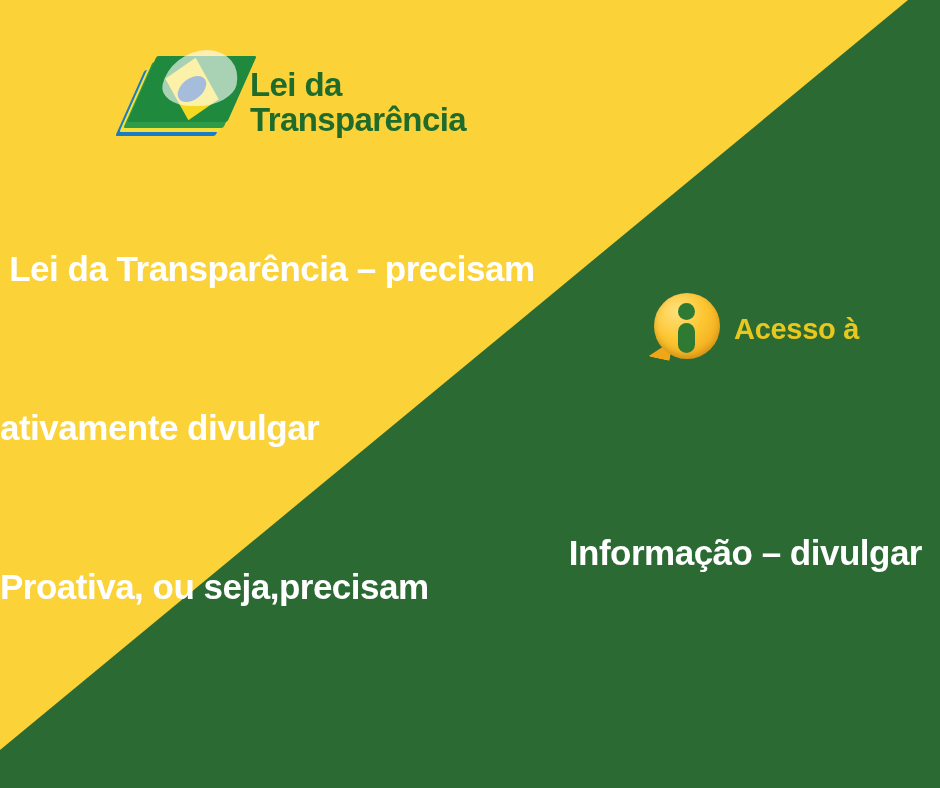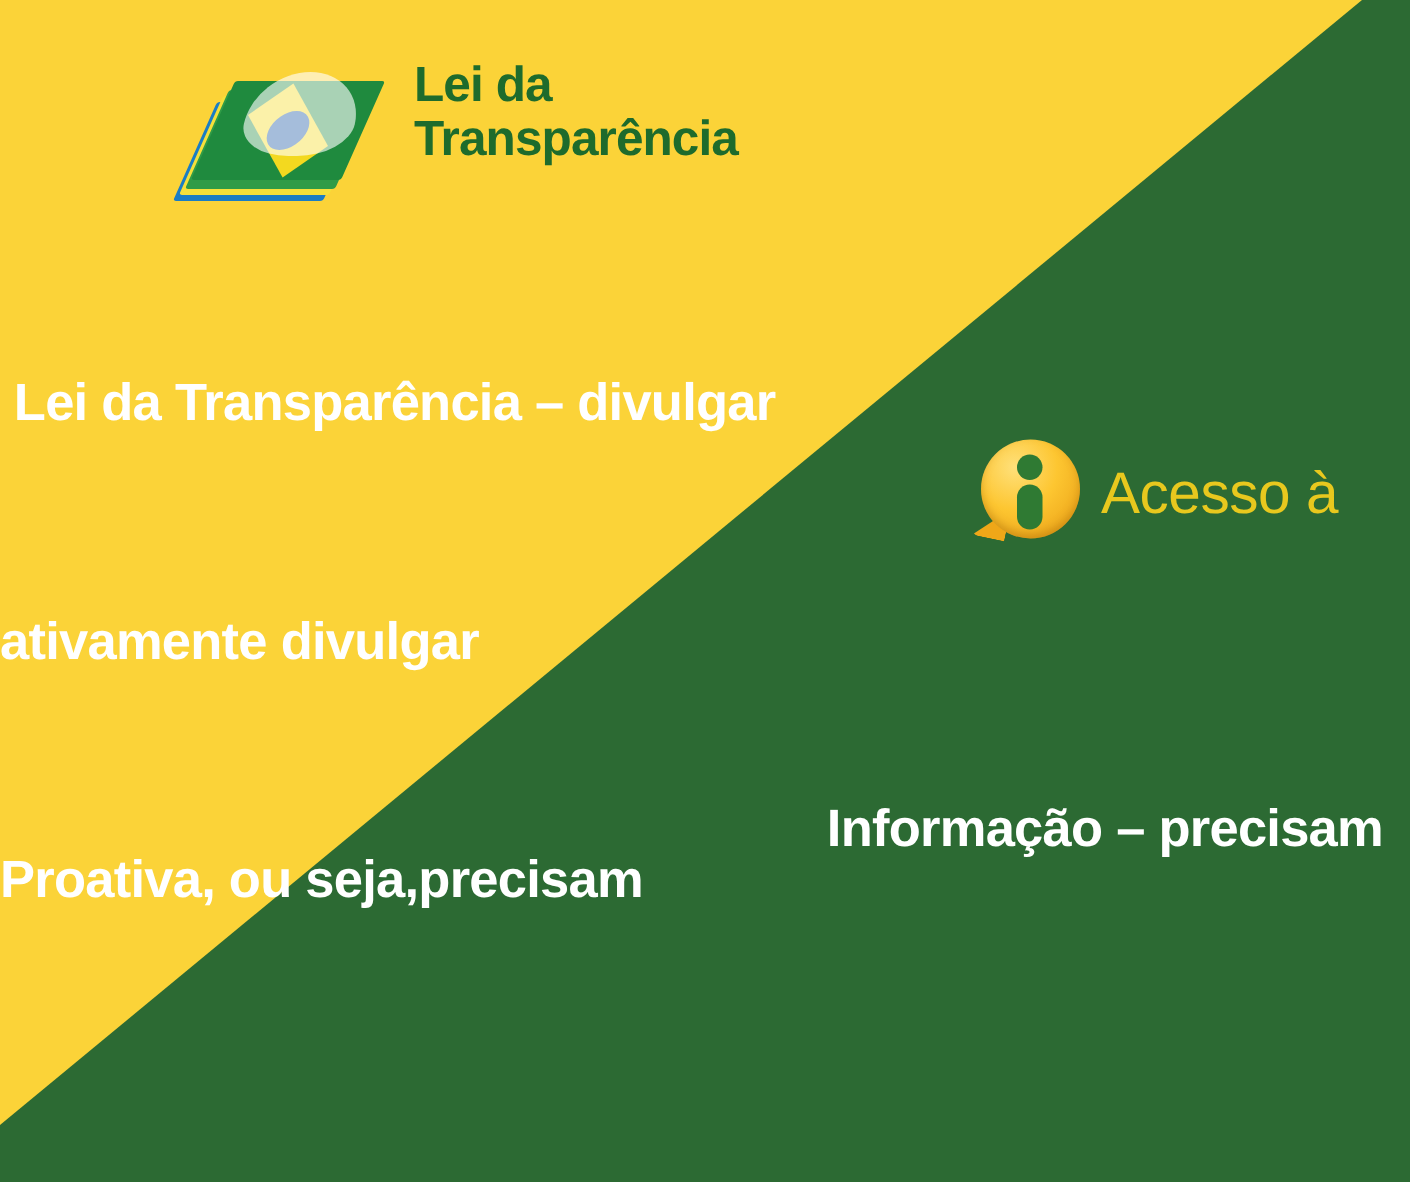--- a/index.html
+++ b/index.html
@@ -28,22 +28,22 @@
   }
 
   
   #logo-transparencia {
     position: absolute;
     left: 128px;
     top: 38px;
     width: 380px;
     height: 100px;
     display: flex;
-    align-items: flex-start;
-    gap: 28px;
+    align-items: flex-end;
+    gap: 2px;
   }
   #flag-mark {
     position: relative;
     width: 120px;
     height: 98px;
     flex: 0 0 120px;
   }
   #flag-mark .sheet {
     position: absolute;
     width: 100px;
@@ -152,22 +152,22 @@
     position: absolute;
     left: 30px;
     top: 32px;
     width: 17px;
     height: 30px;
     border-radius: 9px;
     background: #2F7A33;
   }
   #logo-acesso .logo-words {
     color: #E8C81E;
-    font-weight: normal;
-    font-size: 39px;
+    font-weight: bold;
+    font-size: 29px;
     line-height: 1.1;
     letter-spacing: -0.3px;
     white-space: nowrap;
   }
 
   
   #left-text {
     position: absolute;
     left: 0px;
     top: 136px;
@@ -215,42 +215,42 @@
       </div>
       <div class="gloss"></div>
     </div>
     <div class="logo-words">
       <div>Lei da</div>
       <div>Transparência</div>
     </div>
   </div>
 
   <div id="left-text">
-    <span class="ln"> Lei da Transparência – divulgar</span>
+    <span class="ln"> Lei da Transparência – precisam</span>
     <span class="ln">ativamente divulgar</span>
     <span class="ln">Proativa, ou seja,precisam</span>
     
     
     
   </div>
 
   <div id="logo-acesso">
     <div id="info-bubble">
       <div class="tail"></div>
       <div class="bubble"></div>
       <div class="i-dot"></div>
       <div class="i-stem"></div>
     </div>
     <div class="logo-words">
       <div>Acesso à</div>
     </div>
   </div>
 
   <div id="right-text">
-    <span class="ln">Informação – precisam</span>
+    <span class="ln">Informação – divulgar</span>
     
     
     
     
     
   </div>
 
 </div>
 
 </body></html>

